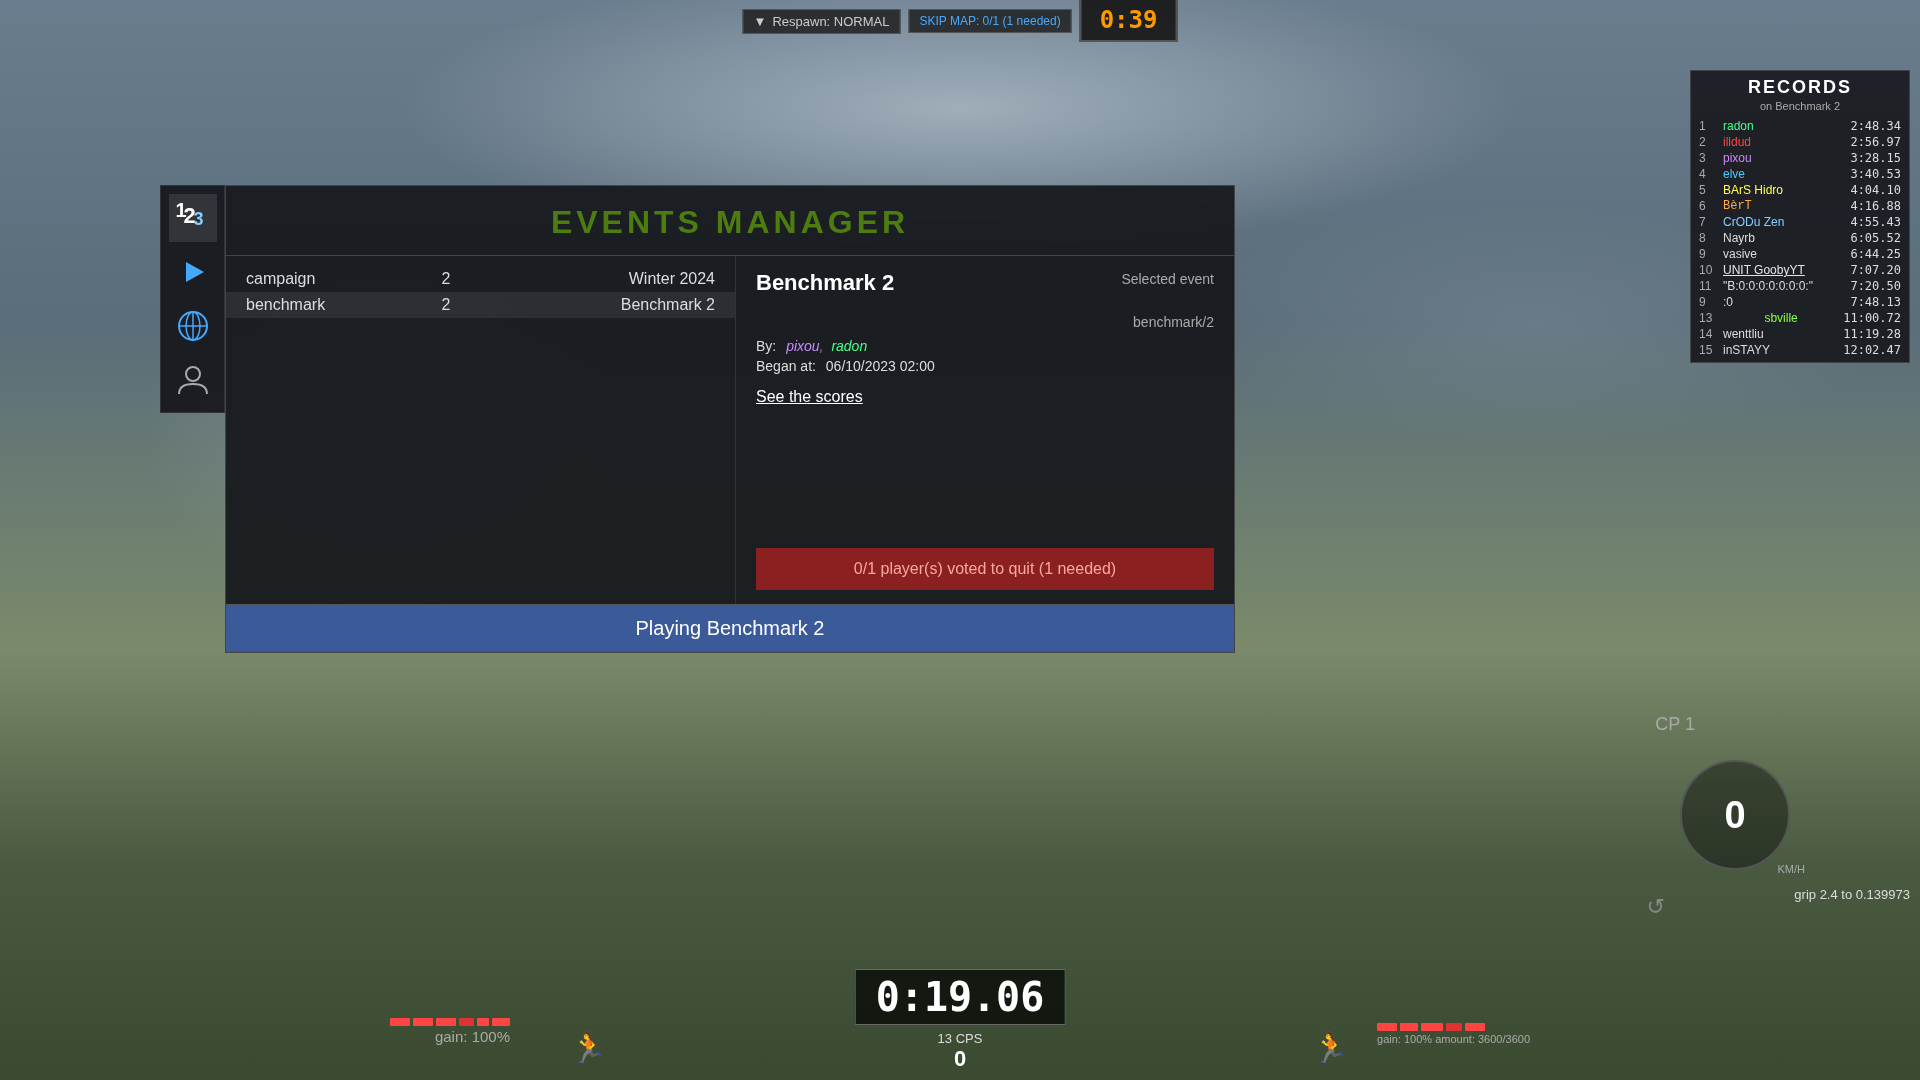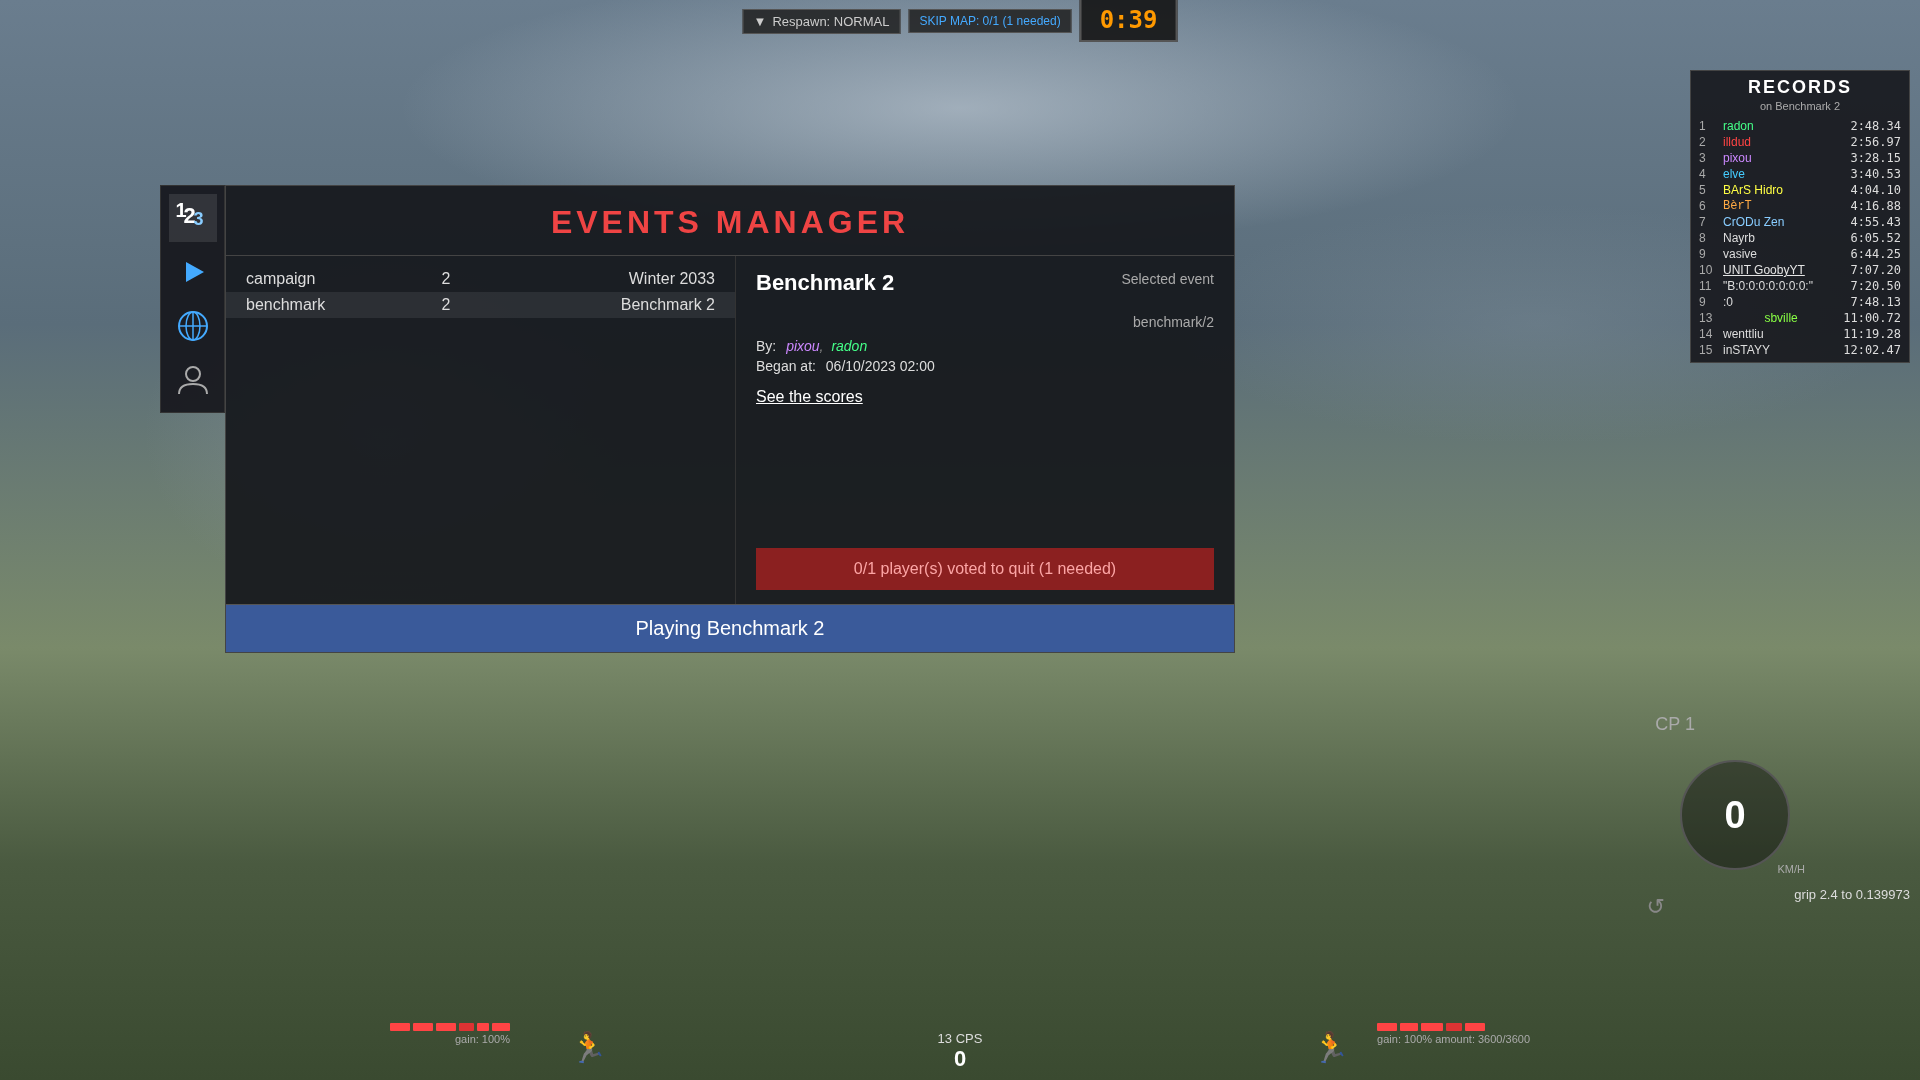--- a/index.html
+++ b/index.html
@@ -151,21 +151,21 @@
       position: absolute;
       left: 225px;
       top: 185px;
       width: 1010px;
       background: rgba(22,24,28,0.93);
       border: 1px solid #444;
       z-index: 10;
     }
     .events-title {
       text-align: center;
-      color: #ef4444;
+      color: #4d7c0f;
       font-size: 32px;
       font-weight: bold;
       letter-spacing: 4px;
       padding: 18px 0 14px;
       border-bottom: 1px solid #444;
     }
     .events-body {
       display: flex;
       padding: 0;
     }
@@ -415,21 +415,21 @@
   </div>
 </div>
 
 <div class="events-manager">
   <div class="events-title">EVENTS MANAGER</div>
   <div class="events-body">
     <div class="events-left">
       <div class="events-row">
         <span class="event-type">campaign</span>
         <span class="event-count">2</span>
-        <span class="event-name">Winter 2033</span>
+        <span class="event-name">Winter 2024</span>
       </div>
       <div class="events-row selected">
         <span class="event-type">benchmark</span>
         <span class="event-count">2</span>
         <span class="event-name">Benchmark 2</span>
       </div>
     </div>
     <div class="events-right">
       <div class="events-right-inner">
         <div style="display:flex;justify-content:space-between;align-items:flex-start;margin-bottom:10px;">
@@ -466,25 +466,26 @@
 
   <div style="position:absolute;bottom:35px;left:390px;display:flex;flex-direction:column;align-items:flex-end;gap:2px;">
     <div style="display:flex;gap:3px;">
       <div style="width:20px;height:8px;background:#f44;border-radius:1px;"></div>
       <div style="width:20px;height:8px;background:#f44;border-radius:1px;"></div>
       <div style="width:20px;height:8px;background:#f44;border-radius:1px;"></div>
       <div style="width:15px;height:8px;background:#d33;border-radius:1px;"></div>
       <div style="width:12px;height:8px;background:#f44;border-radius:1px;"></div>
       <div style="width:18px;height:8px;background:#f44;border-radius:1px;"></div>
     </div>
-    <div style="color:#aaa;font-size:11px;">gain: 100%</div>
+    <div style="color:#aaa;font-size:15px;">gain: 100%</div>
   </div>
 
   <div style="position:absolute;bottom:15px;left:570px;color:#fff;font-size:30px;">🏃</div>
 
+  <div class="hud-timer">0:19.06</div>
 
   <div style="position:absolute;bottom:8px;left:50%;transform:translateX(-50%);text-align:center;">
     <div style="color:#ddd;font-size:13px;">13 CPS</div>
     <div style="color:#fff;font-size:22px;font-weight:bold;">0</div>
   </div>
 
   <div style="position:absolute;bottom:15px;right:570px;color:#fff;font-size:30px;">🏃</div>
 
   <div style="position:absolute;bottom:35px;right:390px;display:flex;flex-direction:column;align-items:flex-start;gap:2px;">
     <div style="display:flex;gap:3px;">

